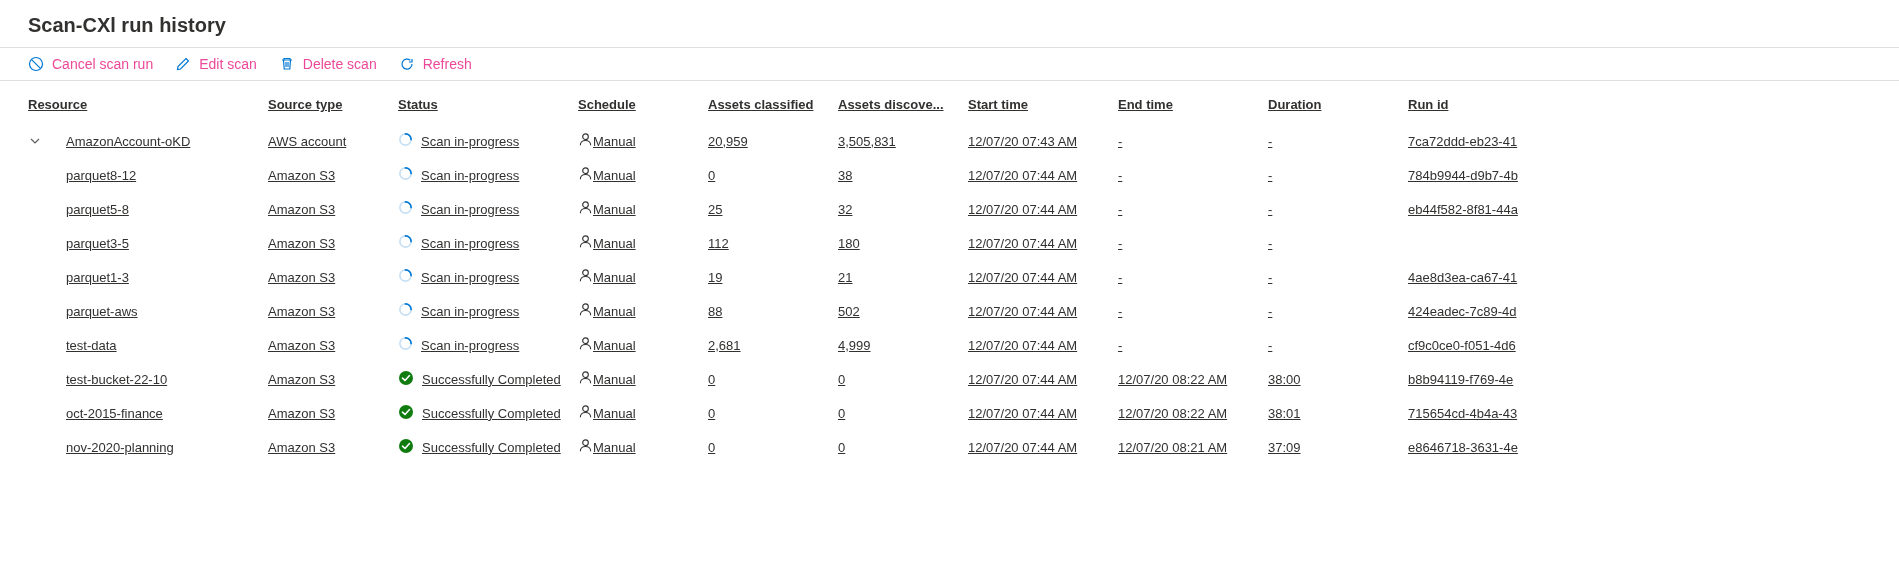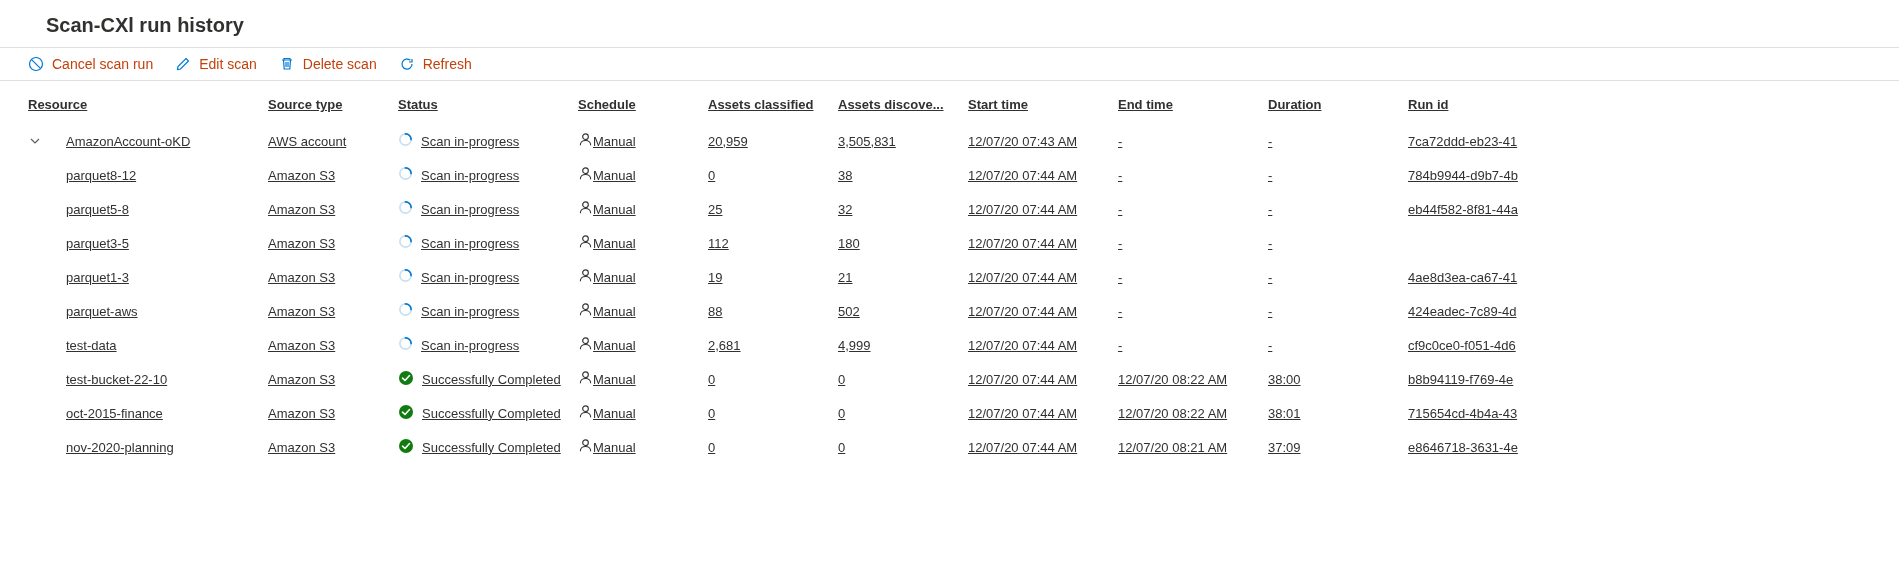--- a/index.html
+++ b/index.html
@@ -7,38 +7,38 @@
     margin: 0;
     font-family: "Segoe UI", -apple-system, BlinkMacSystemFont, sans-serif;
     font-size: 13px;
     color: #323130;
     background: #fff;
     width: 1899px;
   }
   .page-title {
     font-size: 20px;
     font-weight: 600;
-    padding: 14px 28px 10px 46px;
+    padding: 14px 28px 10px 28px;
   }
   .divider {
     border-top: 1px solid #e1dfdd;
   }
   .toolbar {
     display: flex;
     align-items: center;
     gap: 22px;
     padding: 8px 28px;
   }
   .toolbar-btn {
     display: inline-flex;
     align-items: center;
     gap: 8px;
     cursor: pointer;
     font-size: 14px;
-    color: #c2410c;
+    color: #ec4899;
   }
   .toolbar-btn svg { width: 16px; height: 16px; flex-shrink:0; }
   .table-wrap {
     padding: 0 28px;
     overflow: hidden;
     text-decoration: underline;
   }
   .thead, .trow {
     display: grid;
     grid-template-columns: 240px 130px 180px 130px 130px 130px 150px 150px 140px 170px;

